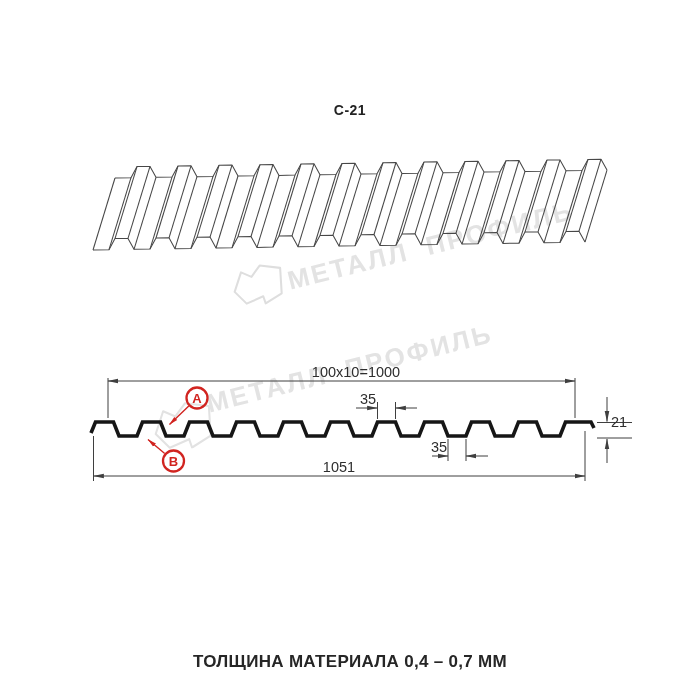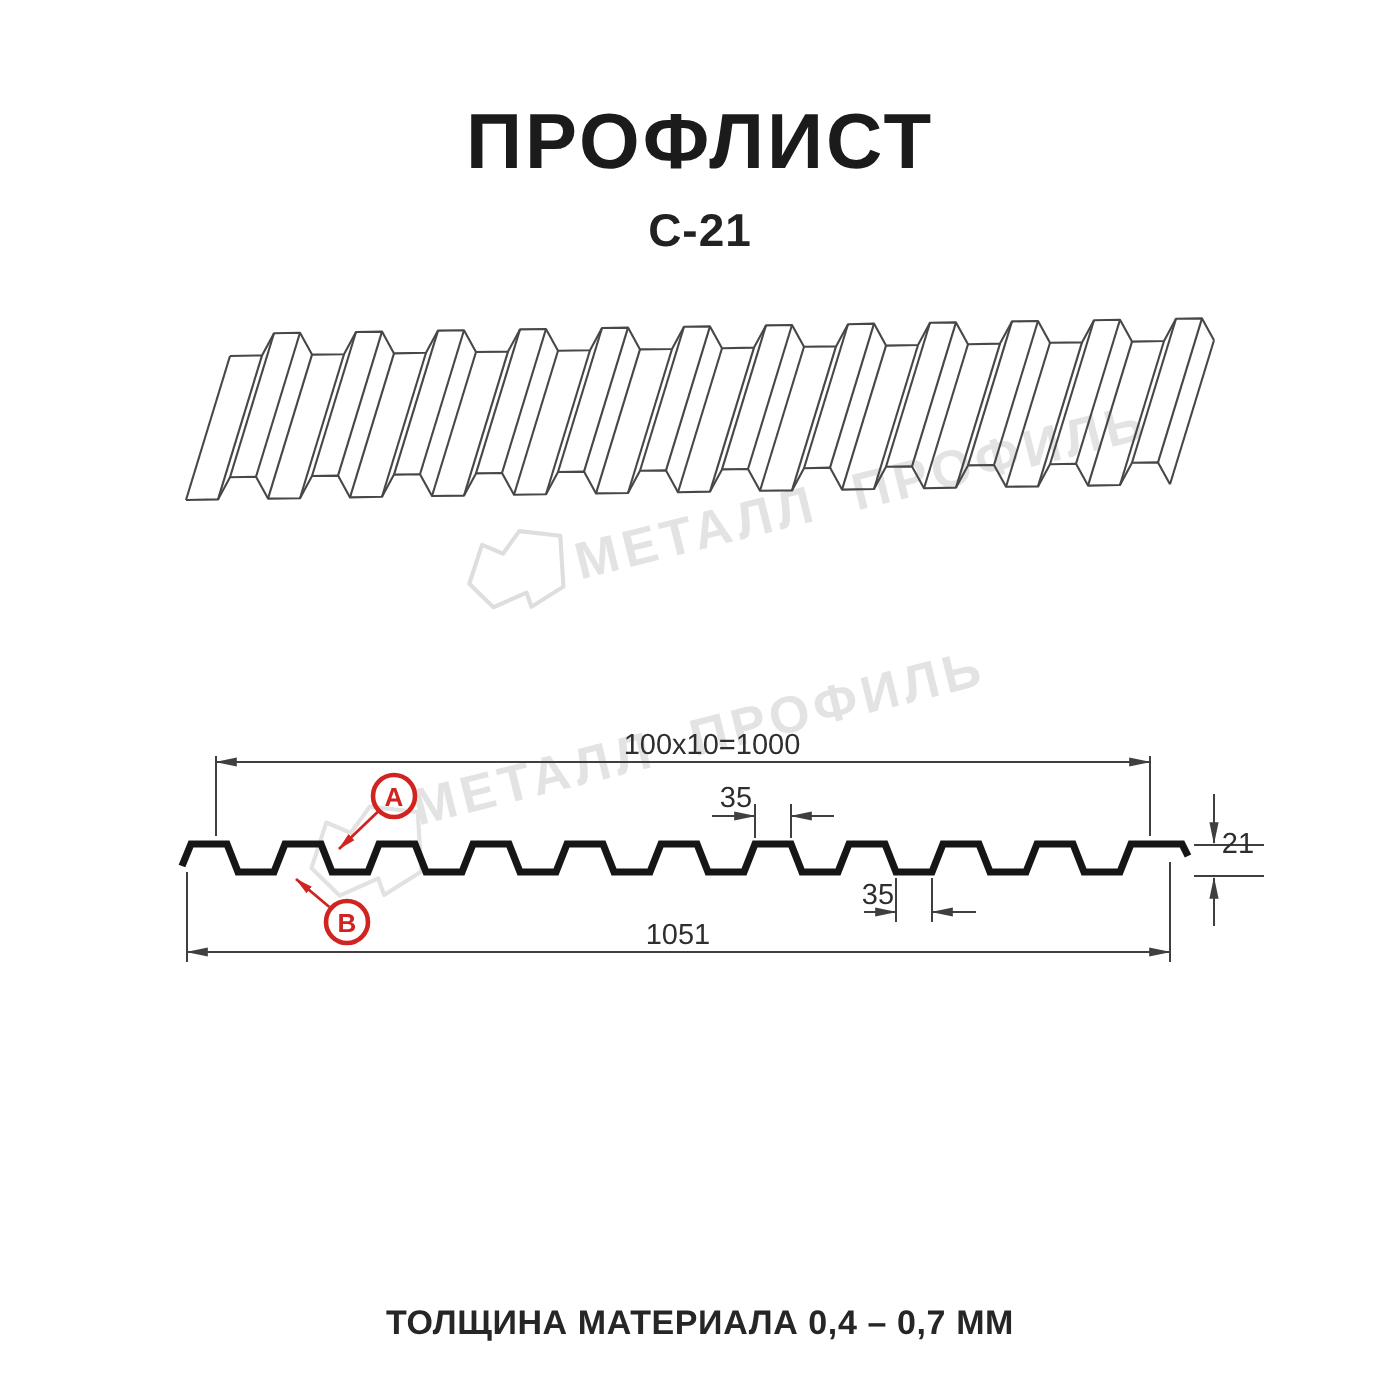--- a/index.html
+++ b/index.html
@@ -1,42 +1,41 @@
 <!DOCTYPE html>
 <html><head>
 <meta charset="utf-8">
 <style>
   html,body{margin:0;padding:0;background:#fff;}
   .page{position:relative;width:700px;height:700px;background:#ffffff;overflow:hidden;
         font-family:"Liberation Sans", sans-serif;}
   .title{position:absolute;left:0;top:50px;width:700px;text-align:center;
          font-size:39px;font-weight:800;letter-spacing:1.5px;color:#1b1b1b;}
   .subtitle{position:absolute;left:0;top:102px;width:700px;text-align:center;
-         font-size:23px;font-weight:700;letter-spacing:0.5px;color:#222;}
+         font-size:14px;font-weight:700;letter-spacing:0.5px;color:#222;}
   .footer{position:absolute;left:0;top:612px;width:700px;text-align:center;
          font-size:17px;font-weight:700;letter-spacing:0.3px;color:#262626;margin-top:40px;}
   .sheet3d{position:absolute;left:85px;top:155px;width:530px;height:125px;z-index:3;}
   .section{position:absolute;left:80px;top:340px;width:560px;height:150px;z-index:3;}
   .wm{position:absolute;z-index:1;color:#e3e3e3;font-weight:700;font-size:26px;
       letter-spacing:2.5px;word-spacing:9px;white-space:nowrap;line-height:34px;}
   .wm1t{left:288px;top:264px;transform:rotate(-14deg);transform-origin:0 50%;}
   .wm2t{left:207px;top:387px;transform:rotate(-14deg);transform-origin:0 50%;}
   .wmlogo{position:absolute;z-index:1;}
   .wm1l{left:230px;top:264px;transform:rotate(-12deg);}
   .wm2l{left:147px;top:402px;transform:rotate(-12deg);}
   svg text{font-family:"Liberation Sans", sans-serif;}
   .dimtxt{font-size:14.5px;fill:#2e2e2e;}
   .redtxt{font-size:13px;font-weight:700;fill:#d12420;}
 </style>
 </head>
 <body>
 
 <div class="page">
 
-  <div class="title">ПРОФЛИСТ</div>
   <div class="subtitle">С-21</div>
 
   <svg class="wmlogo wm1l" width="56" height="42" viewBox="0 0 60 44">
     <path d="M4,24 L15,5 L25,12 L36,2 L57,9 L53,36 L34,43 L33,35 L14,39 Z" fill="none" stroke="#dedede" stroke-width="2.2" stroke-linejoin="round"></path>
   </svg>
   <div class="wm wm1t">МЕТАЛЛ ПРОФИЛЬ</div>
 
   <svg class="wmlogo wm2l" width="72" height="48" viewBox="0 0 60 44">
     <path d="M4,24 L15,5 L25,12 L36,2 L57,9 L53,36 L34,43 L33,35 L14,39 Z" fill="none" stroke="#e2e2e2" stroke-width="1.9" stroke-linejoin="round"></path>
   </svg>

